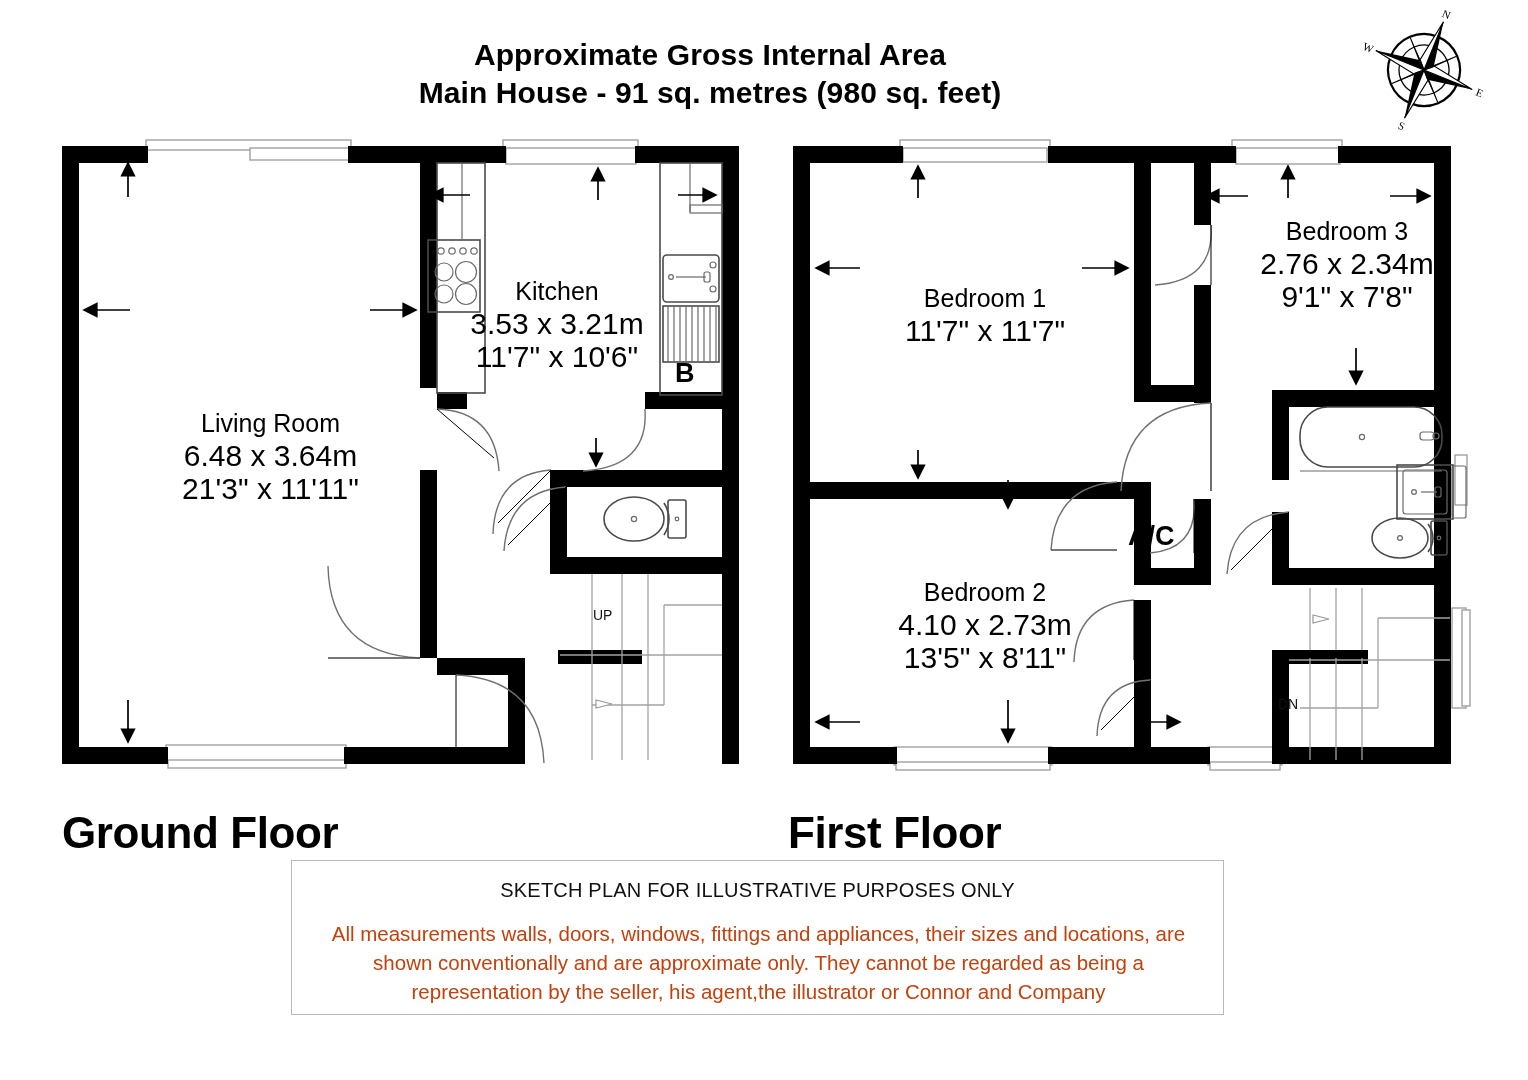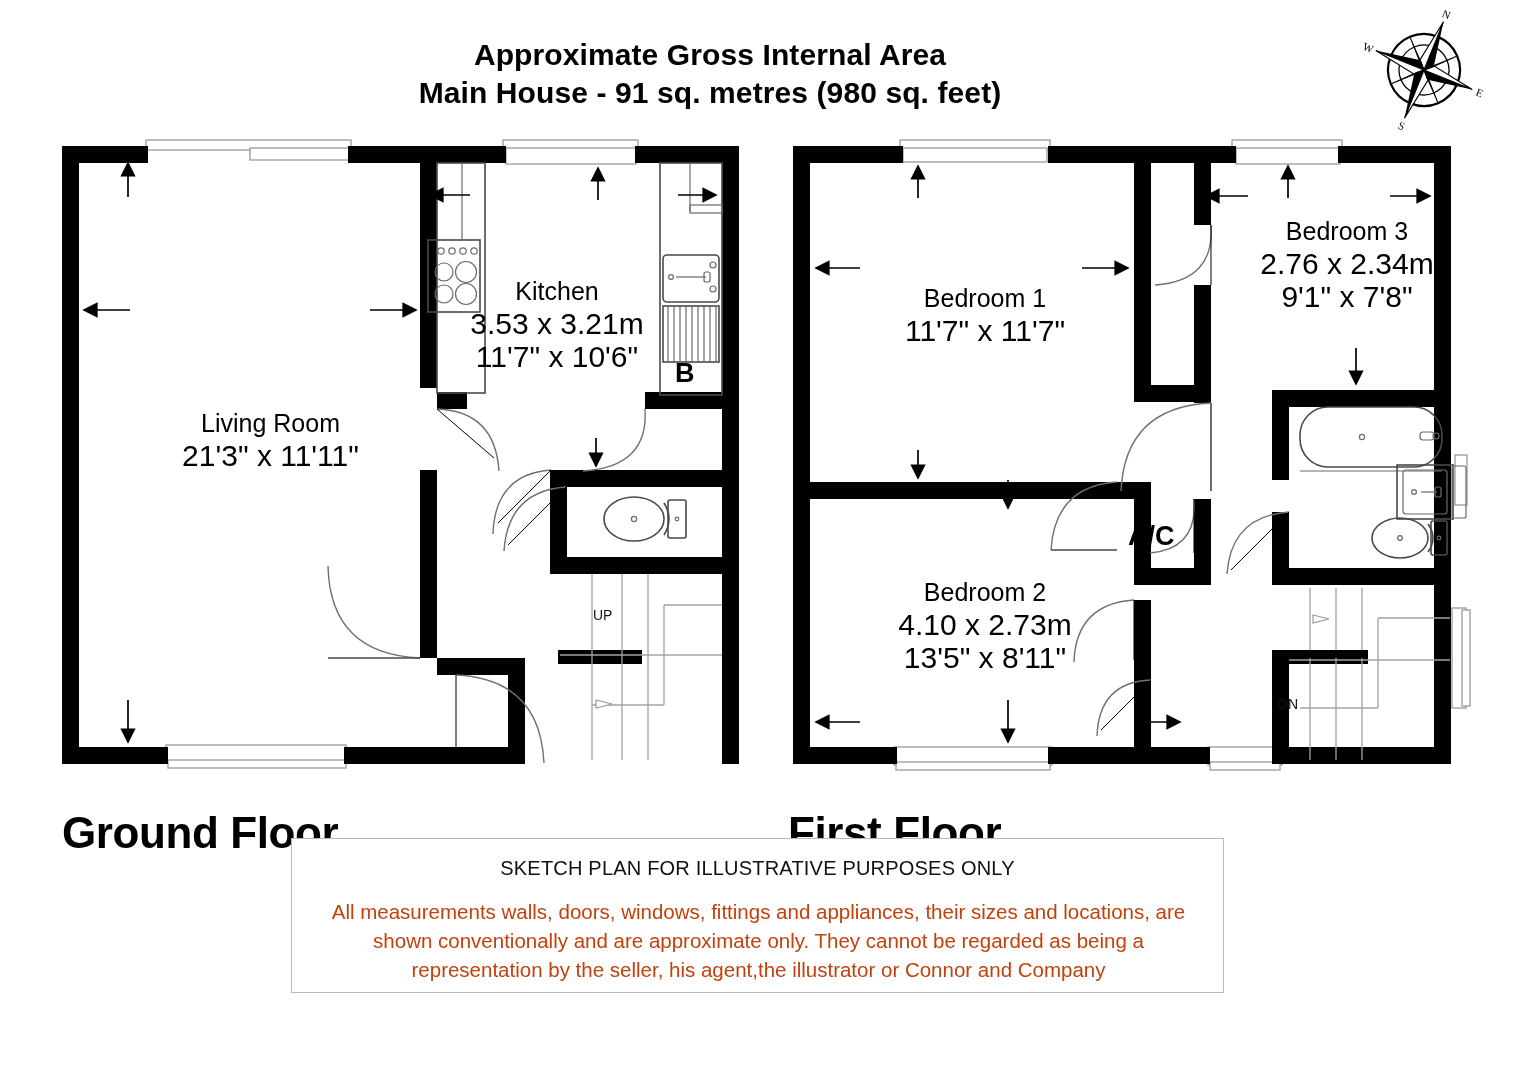--- a/index.html
+++ b/index.html
@@ -44,21 +44,21 @@
     font-size: 44px;
     color: #000;
     letter-spacing: -0.4px;
   }
   #ground-floor-label { left: 62px; top: 808px; }
   #first-floor-label  { left: 788px; top: 808px; }
 
   .disclaimer-box {
     position: absolute;
     left: 291px;
-    top: 838px;
+    top: 860px;
     width: 933px;
     height: 155px;
     border: 1px solid #b9b9b9;
     background: #ffffff;
     box-sizing: border-box;
   }
   .disclaimer-head {
     position: absolute;
     left: 0; top: 18px;
     width: 100%;
@@ -441,20 +441,21 @@
         <line class="dimline" x1="1008" y1="480" x2="1008" y2="508" marker-end="url(#arrTip)"></line>
         <line class="dimline" x1="860" y1="722" x2="816" y2="722" marker-end="url(#arrTip)"></line>
         <line class="dimline" x1="1008" y1="700" x2="1008" y2="742" marker-end="url(#arrTip)"></line>
         <line class="dimline" x1="1138" y1="722" x2="1180" y2="722" marker-end="url(#arrTip)"></line>
       </g>
     </g>
   </svg>
 
   <div class="room-label" style="left:118px; top:408px; width:305px;">
     <div class="room-name">Living Room</div>
+    <div class="room-dim">6.48 x 3.64m</div>
     <div class="room-dim">21'3" x 11'11"</div>
   </div>
 
   <div class="room-label" style="left:452px; top:276px; width:210px;">
     <div class="room-name">Kitchen</div>
     <div class="room-dim">3.53 x 3.21m</div>
     <div class="room-dim">11'7" x 10'6"</div>
   </div>
 
   <div class="tag-label" style="left:675px; top:358px;">B</div>

